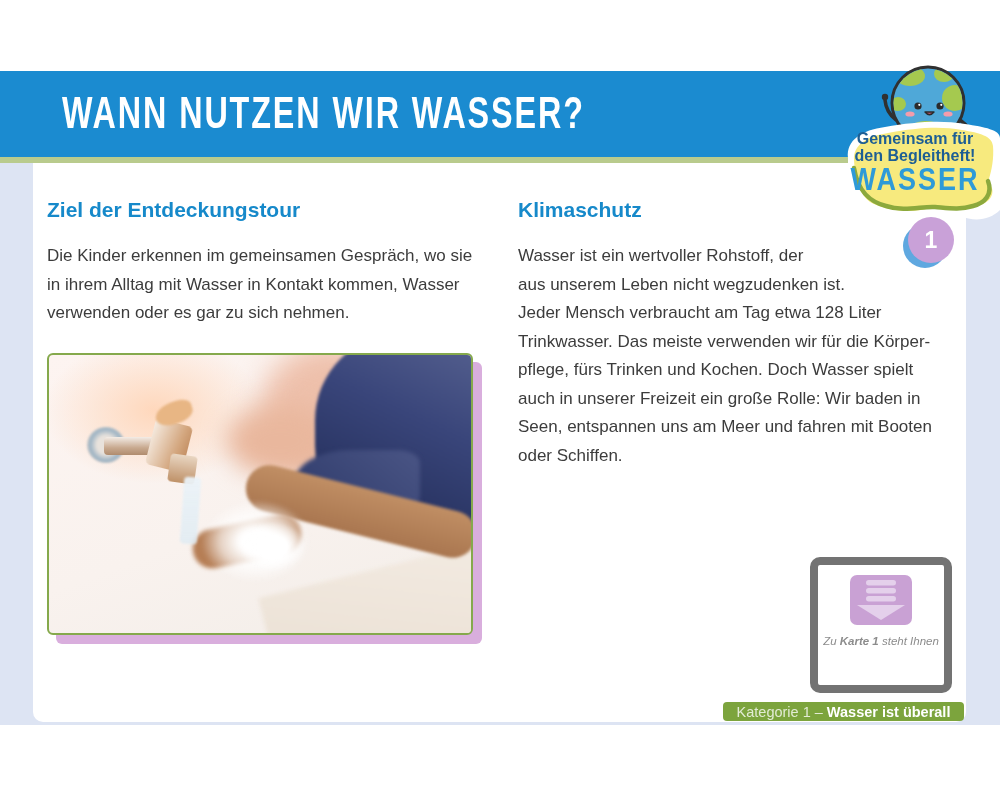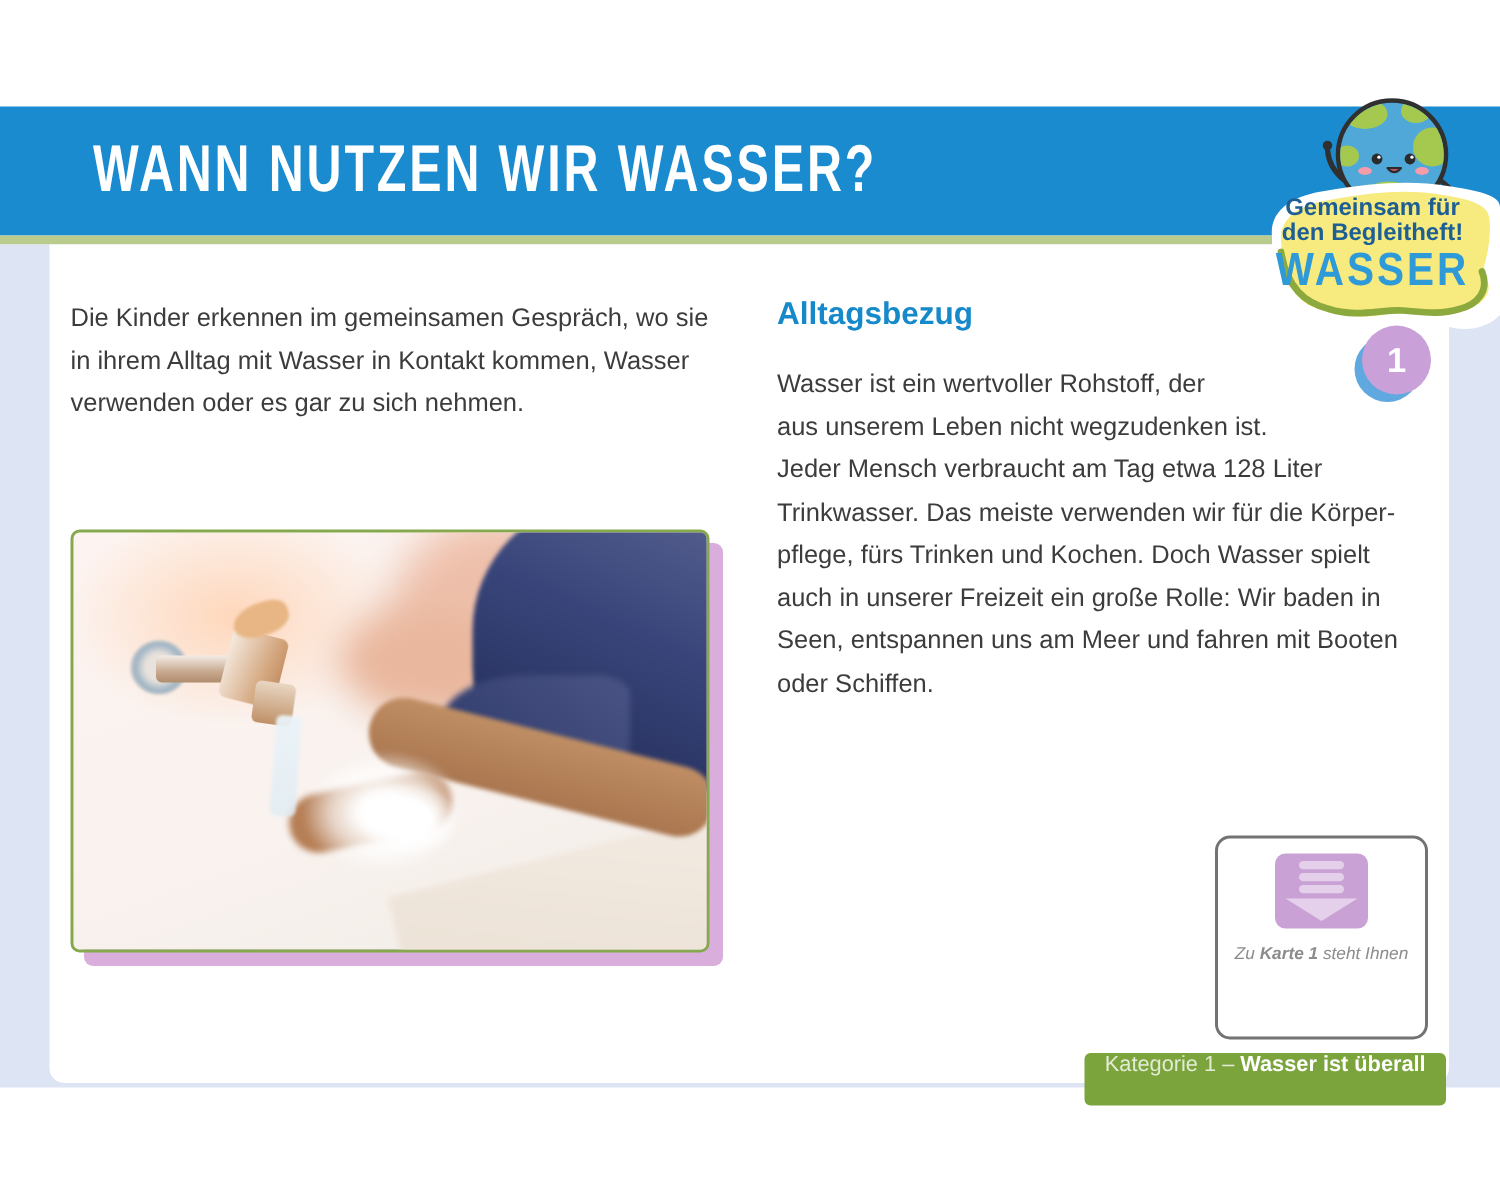--- a/index.html
+++ b/index.html
@@ -48,45 +48,46 @@
   .ph-sink { left:52%; top:76%; width:60%; height:40%; background:linear-gradient(200deg,#f3ebe2,#e9ded1); transform:rotate(-14deg); filter:blur(2px); }
 
   
   .topright-svg { position:absolute; left:840px; top:60px; width:160px; height:215px; }
   .badge-text { position:absolute; left:850px; top:130px; width:130px; text-align:center; color:#1d5e94; font-weight:700; font-size:16px; line-height:17px; }
   .badge-topic { position:absolute; left:850px; top:165px; width:130px; text-align:center; color:#2e9ad8; font-weight:700; font-size:27px; letter-spacing:2px; transform:scaleY(1.15); }
   .num-circle { position:absolute; left:908px; top:217px; width:46px; height:46px; border-radius:50%; background:#c9a1d8;
     box-shadow:-6px 6px 0 -1px #5fa8e0; color:#ffffff; font-size:23px; font-weight:700; display:flex; align-items:center; justify-content:center; }
 
   
-  .dl-box { position:absolute; left:810px; top:557px; width:142px; height:136px; background:#ffffff; border:2px solid #737373; border-radius:10px; text-align:center; }
+  .dl-box { position:absolute; left:810px; top:557px; width:142px; height:136px; background:#ffffff; border:8px solid #737373; border-radius:10px; text-align:center; }
   .dl-icon { margin-top:9px; }
   .dl-text { font-style:italic; color:#8c8c8c; font-size:11.5px; line-height:15.5px; margin-top:4px; }
   .dl-text .rest { white-space:pre-line; }
   .dl-text b { font-weight:700; font-style:italic; }
 
   
-  .banner { position:absolute; left:723px; top:702px; width:241px; height:35px; background:#7ca43d; border-radius:4px;
-    display:flex; align-items:flex-start; justify-content:center; font-size:14.5px; color:#ffffff; white-space:pre; }
+  .banner { position:absolute; left:723px; top:702px; width:241px; height:19px; background:#7ca43d; border-radius:4px;
+    display:flex; align-items:center; justify-content:center; font-size:14.5px; color:#ffffff; white-space:pre; }
   .banner .cat { color:rgba(255,255,255,0.78); font-weight:400; }
   .banner .lbl { font-weight:700; }
 </style>
 </head>
 <body>
 
 <div class="page">
 
   <div class="blue-bar"></div>
   <div class="green-strip"></div>
   <div class="lavender-bg"></div>
   <div class="card"></div>
 
   <div class="page-title">WANN NUTZEN WIR WASSER?</div>
 
   <div class="col col-left">
+    <h2>Ziel der Entdeckungstour</h2>
     <p>Die Kinder erkennen im gemeinsamen Gespräch, wo sie
 in ihrem Alltag mit Wasser in Kontakt kommen, Wasser
 verwenden oder es gar zu sich nehmen.</p>
   </div>
 
   <div class="photo-wrap">
     <div class="photo-shadow"></div>
     <div class="photo">
       <div class="ph-glow"></div>
       <div class="ph-kid-bg"></div>
@@ -101,21 +102,21 @@
       <div class="ph-flange"></div>
       <div class="ph-pipe"></div>
       <div class="ph-body"></div>
       <div class="ph-spout"></div>
       <div class="ph-handle"></div>
       <div class="ph-water"></div>
     </div>
   </div>
 
   <div class="col col-right">
-    <h2>Alltagsbezug</h2>
+    <h2>Klimaschutz</h2>
     <p>Wasser ist ein wertvoller Rohstoff, der
 aus unserem Leben nicht wegzudenken ist.
 Jeder Mensch verbraucht am Tag etwa 128 Liter
 Trinkwasser. Das meiste verwenden wir für die Körper-
 pflege, fürs Trinken und Kochen. Doch Wasser spielt
 auch in unserer Freizeit ein große Rolle: Wir baden in
 Seen, entspannen uns am Meer und fahren mit Booten
 oder Schiffen.</p>
   </div>
 

